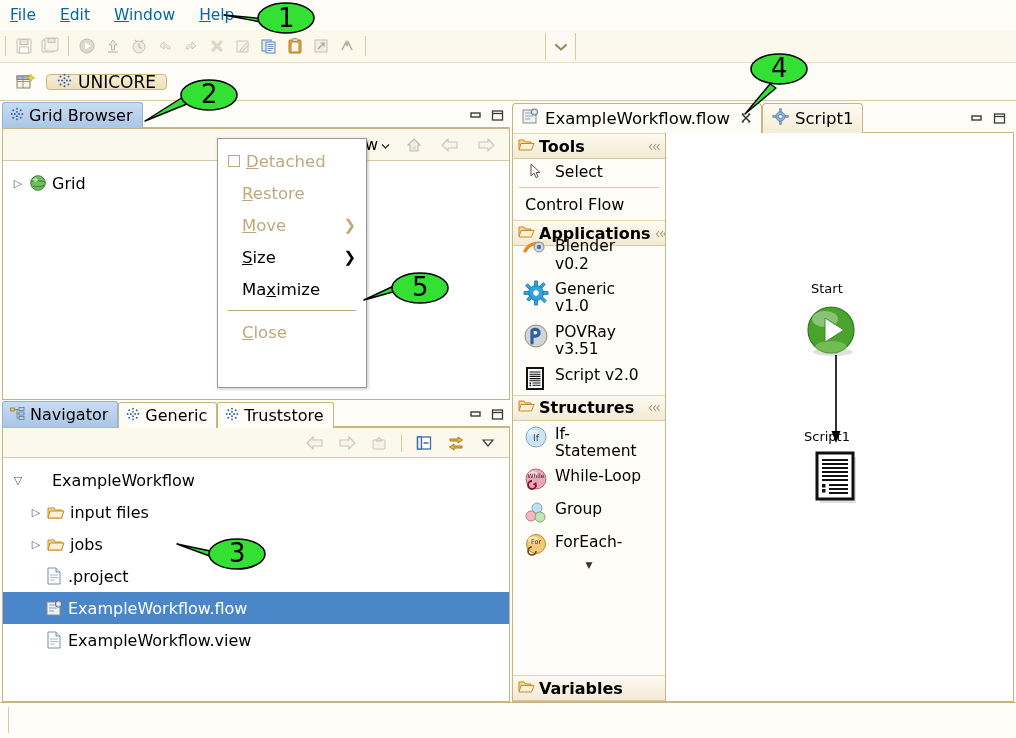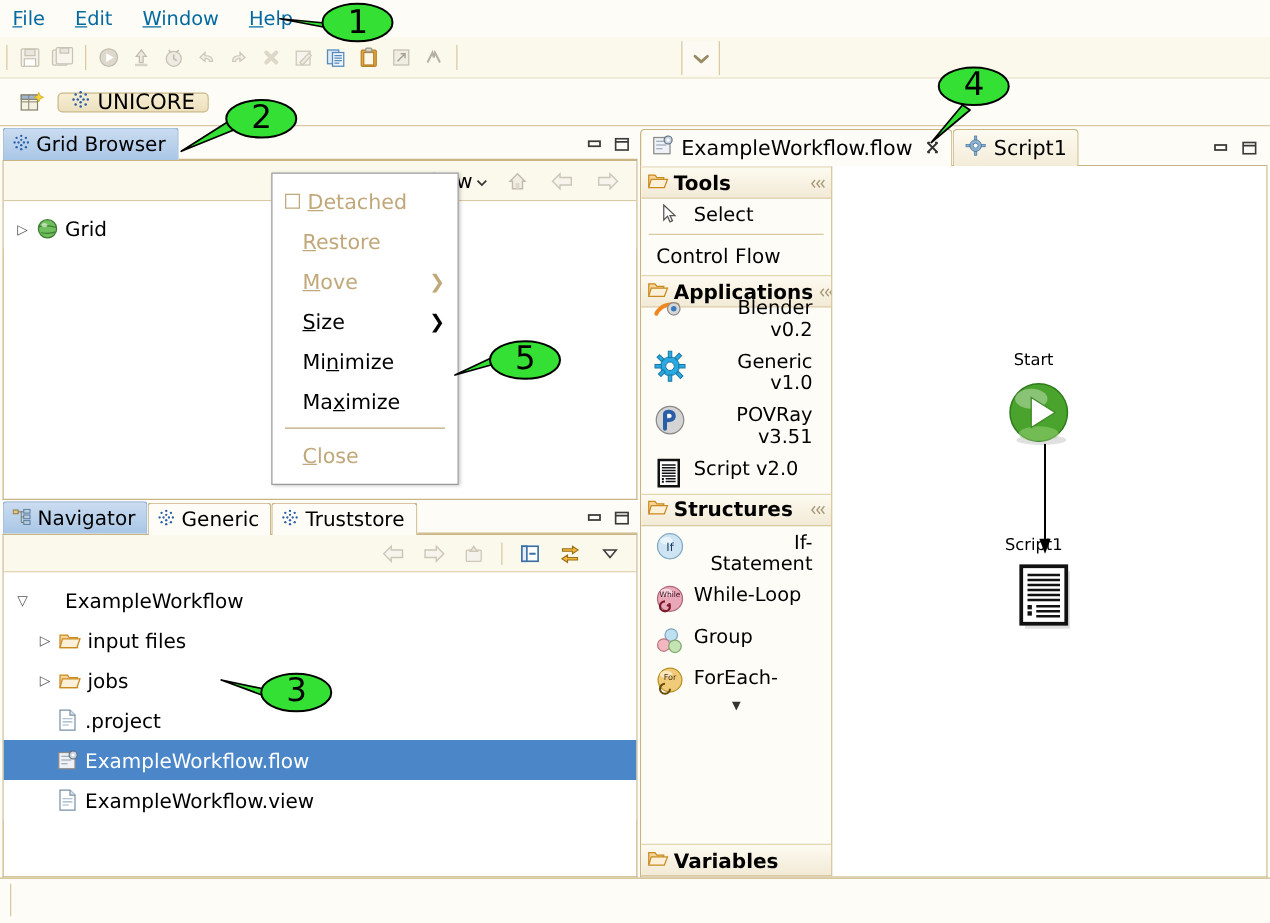--- a/index.html
+++ b/index.html
@@ -162,21 +162,21 @@
     background: linear-gradient(#fdfaf0,#f2ead6);
     border-top:1px solid #e2d6b4; border-bottom:1px solid #d9c9a3;
     font-size:16px; font-weight:bold; gap:4px;
   }
   .pal-header .ph-label { flex:1 1 auto; }
   .pal-entry {
     display:flex; align-items:flex-start; gap:4px;
     padding:3px 4px 3px 8px; font-size:15.5px; line-height:1.12;
   }
   .pal-entry .pe-icon { flex:0 0 30px; display:flex; justify-content:center; padding-top:1px; }
-  .pal-entry .pe-label { padding-top:2px;text-align:right; }
+  .pal-entry .pe-label { padding-top:2px; }
   .pal-sep { height:1px; background:#d9c9a3; margin:3px 6px; }
   .pal-plain { padding:4px 4px 6px 12px; font-size:16px; }
   #pal-scroll-arrow { text-align:center; font-size:9px; color:#333; line-height:6px; }
   #pal-variables {
     position:absolute; left:0; bottom:0; width:100%;
   }
 
   
   #canvas { flex:1 1 auto; position:relative; background:#fff; }
   .node-label { position:absolute; font-size:13px; white-space:nowrap; }
@@ -868,23 +868,20 @@
     </div>
     <div class="cm-item disabled cm-indent">
       <span><u>M</u>ove</span>
       <span class="cm-arrow">❯</span>
     </div>
     <div class="cm-item cm-indent">
       <span><u>S</u>ize</span>
       <span class="cm-arrow">❯</span>
     </div>
     <div class="cm-item cm-indent">
-      <span>Mi<u>n</u>imize</span>
-    </div>
-    <div class="cm-item cm-indent">
       <span>Ma<u>x</u>imize</span>
     </div>
     <div class="cm-sep"></div>
     <div class="cm-item disabled cm-indent">
       <span><u>C</u>lose</span>
     </div>
   </div>
 
   <div id="statusbar">
     <div class="sb-tick"></div>

